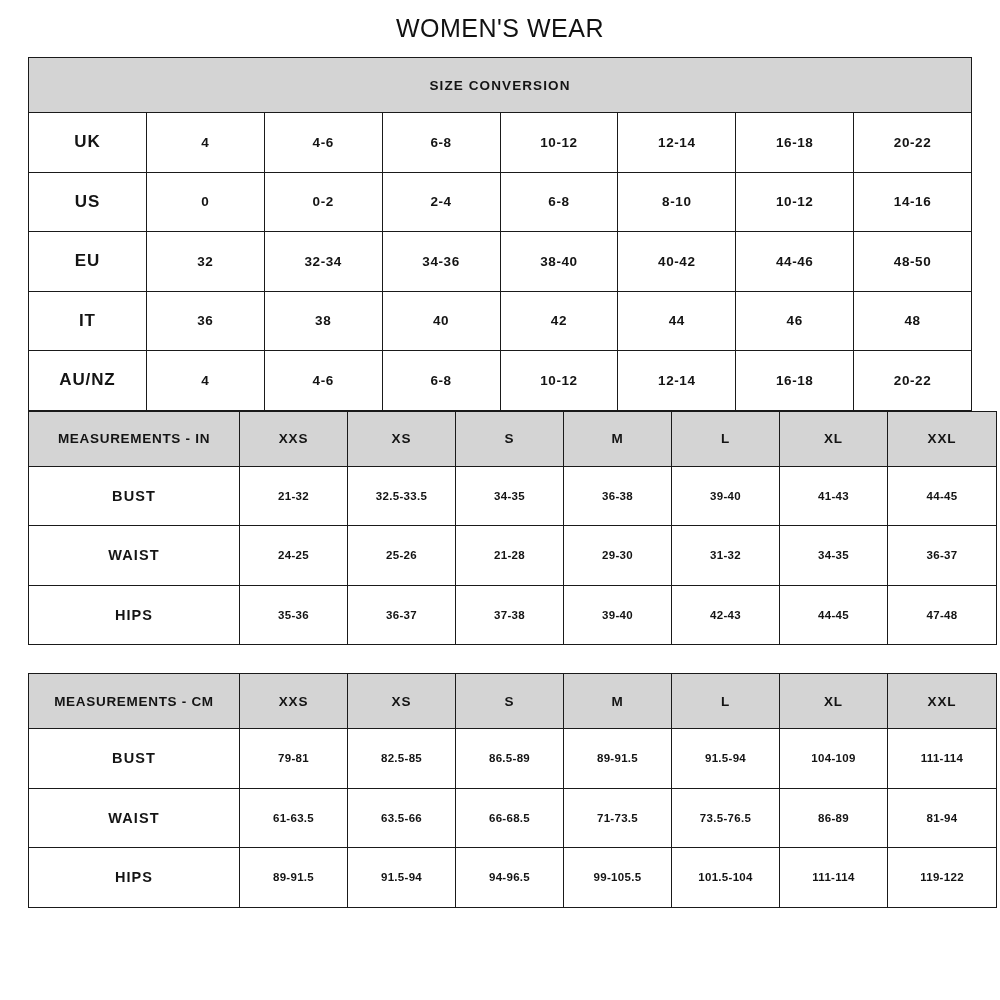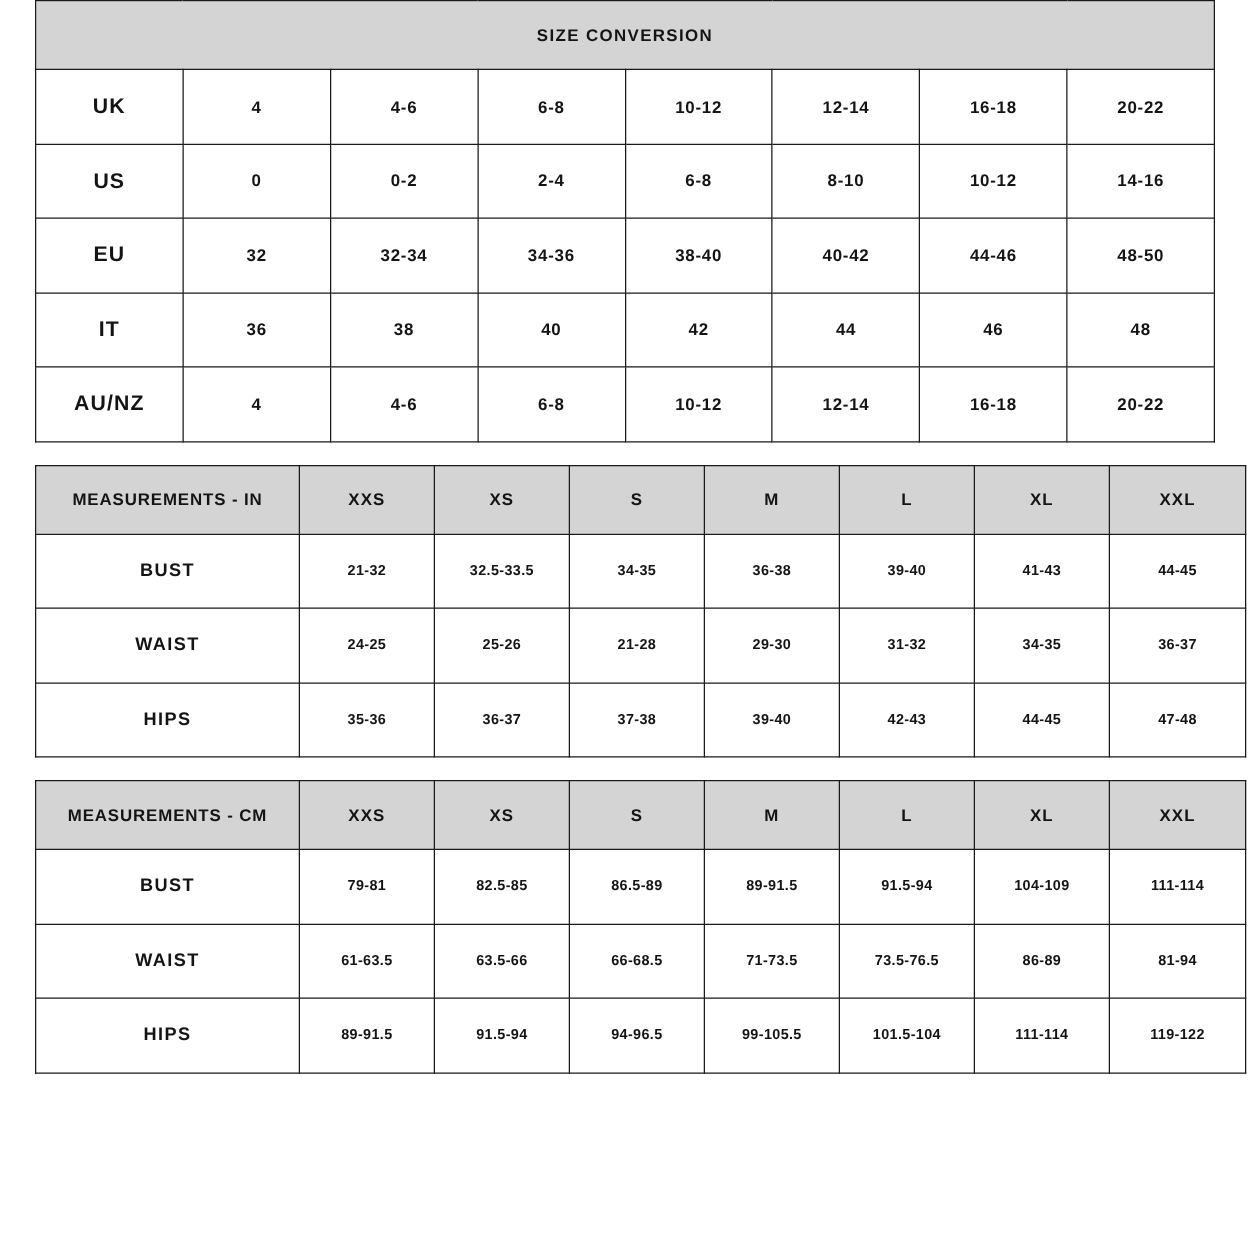--- a/index.html
+++ b/index.html
@@ -37,21 +37,20 @@
   }
   table td, table th {
     border: 1.5px solid #1a1a1a;
     text-align: center;
     vertical-align: middle;
     font-weight: 700;
     color: #141414;
   }
   
   .conv-table {
-    margin-bottom: 18px;
   }
   .conv-table .banner {
     background: #d4d4d4;
     font-size: 13.5px;
     letter-spacing: 1.1px;
     height: 52px;
     font-weight: 700;
   }
   .conv-table td {
     height: 56.5px;
@@ -61,21 +60,21 @@
   .conv-table .rowlabel {
     font-size: 17px;
     letter-spacing: 0.9px;
   }
   .conv-table .hdr-cell {
     font-size: 13.5px;
     letter-spacing: 0.9px;
   }
   
   .meas-table {
-    margin-bottom: 18px;
+    margin-bottom: 28px;
   }
   .meas-table thead td {
     background: #d4d4d4;
     height: 52px;
     font-size: 13.5px;
     letter-spacing: 0.9px;
   }
   .meas-table thead td.label-head {
     letter-spacing: 0.7px;
   }
@@ -91,20 +90,21 @@
   .meas-table tbody td.val {
     font-size: 11.5px;
     letter-spacing: 0.3px;
   }
 </style>
 </head>
 <body>
 
 <div class="page">
 
+  <div class="title">WOMEN'S WEAR</div>
 
   <table class="conv-table">
     <tbody>
       <tr>
         <td class="banner" colspan="8">SIZE CONVERSION</td>
       </tr>
 
       <tr>
         <td class="rowlabel">UK</td>
         <td>4</td>

